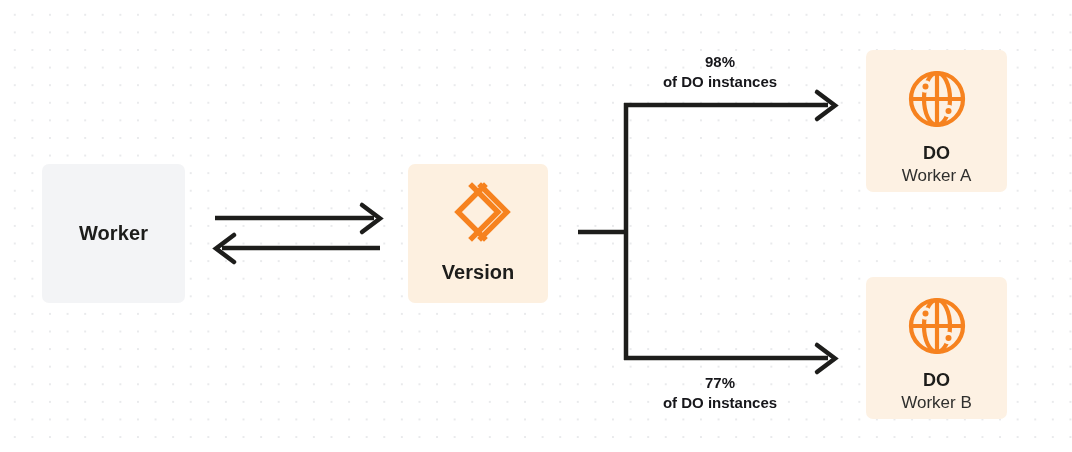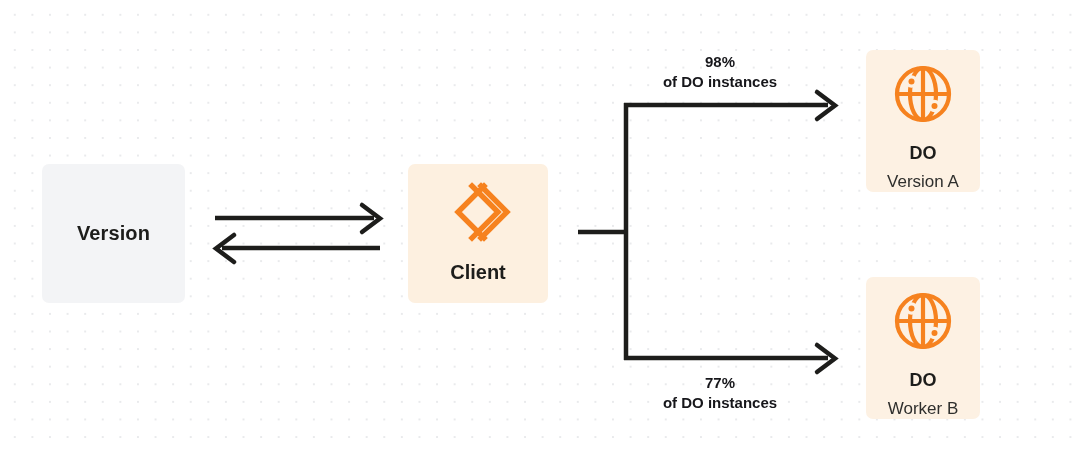--- a/index.html
+++ b/index.html
@@ -54,24 +54,24 @@
   }
   .node-worker .node-title {
     font-size: 20px;
     font-weight: bold;
     color: #1d1d1b;
     margin-top: 19px;
   }
 
   .node-do {
     left: 866px;
-    width: 114px;
+    width: 141px;
     height: 142px;
     background: #fdf1e3;
-    justify-content: space-between;
+    justify-content: center;
     padding-top: 14px;
   }
   .node-do-a { top: 50px; }
   .node-do-b { top: 277px; }
 
   .node-do .do-name {
     font-size: 18px;
     font-weight: bold;
     color: #1d1d1b;
     margin-top: 14px;
@@ -156,55 +156,55 @@
     <div>98%</div>
     <div>of DO instances</div>
   </div>
 
   <div class="edge-label label-10">
     <div>77%</div>
     <div>of DO instances</div>
   </div>
 
   <div class="node node-client">
-    <div class="node-title">Version</div>
+    <div class="node-title">Worker</div>
   </div>
 
   <div class="node node-worker">
     <span>
       <svg class="icon-worker" viewBox="0 0 66 60" aria-hidden="true">
 
         <polyline points="39,4 13,30 39,56" fill="none" stroke="#f6821f" stroke-width="5.4" stroke-linecap="square" stroke-linejoin="miter"></polyline>
 
         <polyline points="36,4 62,30 36,56" fill="none" stroke="#f6821f" stroke-width="5.4" stroke-linecap="square" stroke-linejoin="miter"></polyline>
 
         <polyline points="27,4 53,30 27,56" fill="none" stroke="#f6821f" stroke-width="5.4" stroke-linecap="square" stroke-linejoin="miter"></polyline>
       </svg>
     </span>
-    <div class="node-title">Client</div>
+    <div class="node-title">Version</div>
   </div>
 
   <div class="node node-do node-do-a">
     <span>
       <svg class="icon-globe" viewBox="0 0 60 60" aria-hidden="true">
         <g fill="none" stroke="#f6821f" stroke-width="4.2">
           <circle cx="30" cy="30" r="26"></circle>
           <line x1="30" y1="4" x2="30" y2="56"></line>
           <line x1="5" y1="30" x2="55" y2="30"></line>
           <ellipse cx="30" cy="30" rx="13" ry="26"></ellipse>
         </g>
 
         <circle cx="18.5" cy="17.5" r="6.2" fill="#fdf1e3"></circle>
         <circle cx="18.5" cy="17.5" r="3.0" fill="#f6821f"></circle>
         <circle cx="41.5" cy="42" r="6.2" fill="#fdf1e3"></circle>
         <circle cx="41.5" cy="42" r="3.0" fill="#f6821f"></circle>
       </svg>
     </span>
     <div class="do-name">DO</div>
-    <div class="do-version">Version A</div>
+    <div class="do-version">Worker A</div>
   </div>
 
   <div class="node node-do node-do-b">
     <span>
       <svg class="icon-globe" viewBox="0 0 60 60" aria-hidden="true">
         <g fill="none" stroke="#f6821f" stroke-width="4.2">
           <circle cx="30" cy="30" r="26"></circle>
           <line x1="30" y1="4" x2="30" y2="56"></line>
           <line x1="5" y1="30" x2="55" y2="30"></line>
           <ellipse cx="30" cy="30" rx="13" ry="26"></ellipse>

